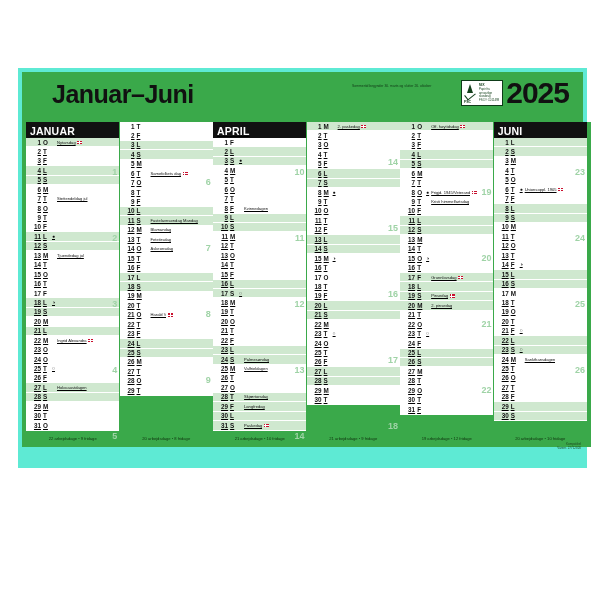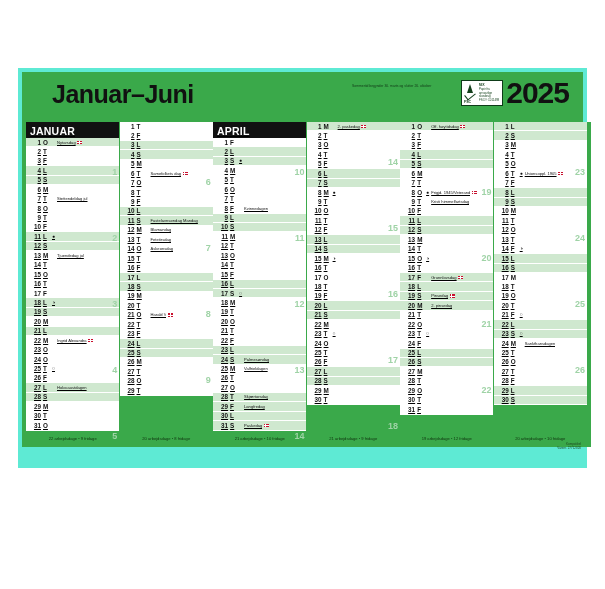--- a/index.html
+++ b/index.html
@@ -1134,20 +1134,21 @@
             </div>
           </div>
           <div class="weeknums">
             <div class="wk" style="top: 50px;">19</div>
             <div class="wk" style="top: 116px;">20</div>
             <div class="wk" style="top: 182px;">21</div>
             <div class="wk" style="top: 248px;">22</div>
           </div>
         </div>
         <div class="month">
+          <div class="month-head">JUNI</div>
           <div class="days">
             <div class="day weekend">
               <span class="num">1</span>
               <span class="wd">L</span>
               <span class="moon"></span>
             </div>
             <div class="day weekend">
               <span class="num">2</span>
               <span class="wd">S</span>
               <span class="moon"></span>

